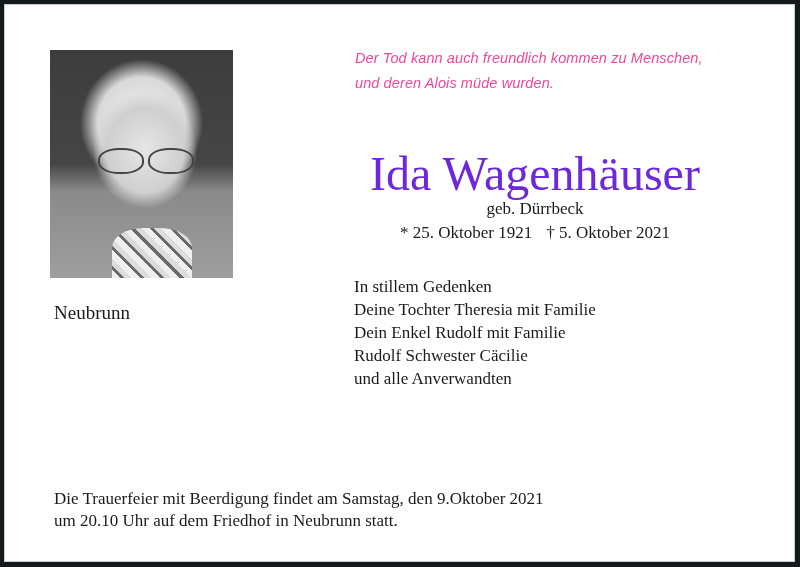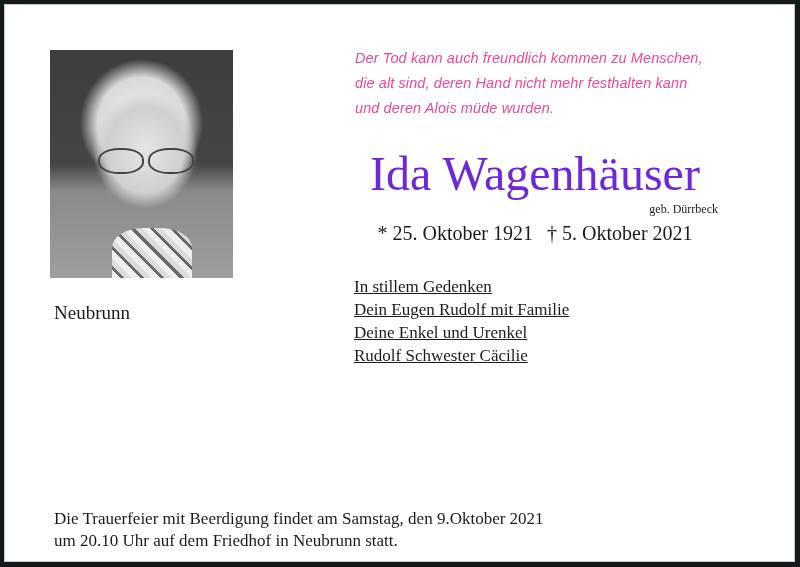--- a/index.html
+++ b/index.html
@@ -50,71 +50,71 @@
   .quote div { white-space: nowrap; }
   .name {
     position: absolute; left: 348px; top: 142px; width: 366px;
     text-align: center;
     font-size: 48px; line-height: 56px;
     color: #6d28d9;
     white-space: nowrap;
   }
   .maiden {
     position: absolute; left: 348px; top: 195px; width: 366px;
-    text-align: right;
-    font-size: 12px; line-height: 20px;
+    text-align: center;
+    font-size: 17px; line-height: 20px;
   }
   .dates {
     position: absolute; left: 348px; top: 218px; width: 366px;
     text-align: center;
-    font-size: 20px; line-height: 22px;
+    font-size: 17px; line-height: 22px;
     white-space: nowrap;
   }
   .dates .gap { display: inline-block; width: 14px; }
   .mourners {
     position: absolute; left: 350px; top: 271px;
     font-size: 17px; line-height: 23.1px;
   }
-  .mourners div { white-space: nowrap; text-decoration: underline; }
+  .mourners div { white-space: nowrap; }
   .ceremony {
     position: absolute; left: 50px; top: 484px;
-    font-size: 17px; line-height: 22px; margin-top: 20px;
+    font-size: 17px; line-height: 22px;
   }
   .ceremony div { white-space: nowrap; }
 </style>
 </head>
 <body>
 
 <div class="page">
 
   <div class="photo" title="black-and-white portrait of an elderly woman wearing glasses and a headscarf">
     <div class="glasses-l"></div>
     <div class="glasses-r"></div>
     <div class="scarf"></div>
   </div>
 
   <div class="place">Neubrunn</div>
 
   <div class="quote">
     <div>Der Tod kann auch freundlich kommen zu Menschen,</div>
-    <div>die alt sind, deren Hand nicht mehr festhalten kann</div>
     <div>und deren Alois müde wurden.</div>
   </div>
 
   <div class="name">Ida Wagenhäuser</div>
   <div class="maiden">geb. Dürrbeck</div>
   <div class="dates">
     <span>* 25. Oktober 1921</span><span class="gap"></span><span>† 5. Oktober 2021</span>
   </div>
 
   <div class="mourners">
     <div>In stillem Gedenken</div>
-    <div>Dein Eugen Rudolf mit Familie</div>
-    <div>Deine Enkel und Urenkel</div>
+    <div>Deine Tochter Theresia mit Familie</div>
+    <div>Dein Enkel Rudolf mit Familie</div>
     <div>Rudolf Schwester Cäcilie</div>
+    <div>und alle Anverwandten</div>
   </div>
 
   <div class="ceremony">
     <div>Die Trauerfeier mit Beerdigung findet am Samstag, den 9.Oktober 2021</div>
     <div>um 20.10 Uhr auf dem Friedhof in Neubrunn statt.</div>
   </div>
 
 </div>
 
 </body></html>

